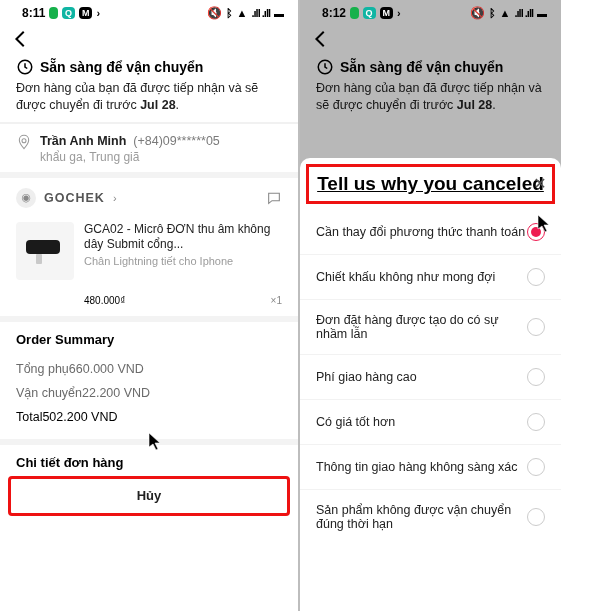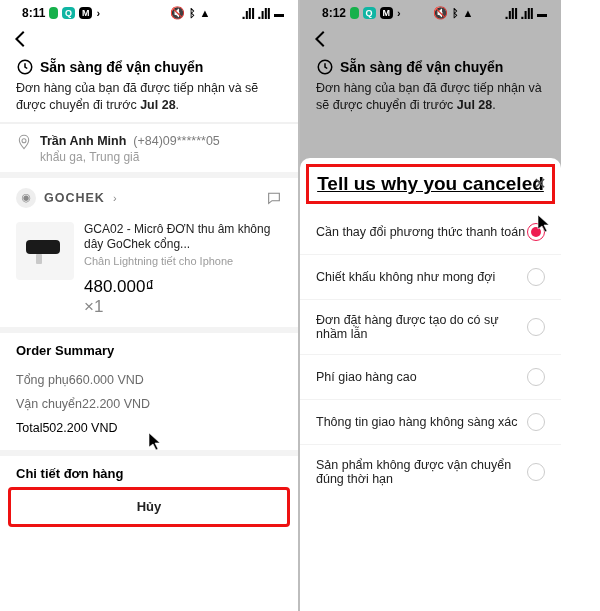--- a/index.html
+++ b/index.html
@@ -7,21 +7,21 @@
   .wrap { display:flex; width:600px; height:611px; }
   .phone { position:relative; width:299px; height:611px; background:#fff; border-right:1px solid #bdbdbd; overflow:hidden; }
   .phone:last-child { border-right:none; border-left:1px solid #bdbdbd; width:262px; }
   
   .statusbar { display:flex; justify-content:space-between; align-items:center; font-size:12px; font-weight:600; padding:4px 14px 0 22px; height:22px; }
   .statusbar .left, .statusbar .right { display:flex; align-items:center; gap:4px; }
   .badge { display:inline-flex; align-items:center; justify-content:center; border-radius:4px; font-size:9px; padding:1px 3px; color:#fff; }
   .badge.green { background:#16b14b; }
   .badge.teal { background:#0fb5a3; }
   .badge.black { background:#000; }
-  .sig { font-size:15px; letter-spacing:-1px;margin-left:27px; }
+  .sig { font-size:11px; letter-spacing:-1px; }
   
   .nav { height:34px; display:flex; align-items:center; padding:0 10px; }
   .back { width:22px; height:22px; }
   
   .hdr { padding:2px 16px 8px 16px; }
   .hdr-row { display:flex; align-items:center; gap:6px; }
   .hdr-title { font-size:14px; font-weight:800; }
   .hdr-sub { font-size:12.5px; color:#222; margin-top:4px; line-height:1.35; }
   .hdr-sub b { font-weight:700; }
   .sep { height:2px; background:#f1f1f1; }
@@ -39,21 +39,21 @@
   .shop .chev { font-size:11px; color:#888; }
   .shop .spacer { flex:1; }
   
   .prod { display:flex; gap:10px; padding:4px 16px 10px 16px; }
   .thumb { width:58px; height:58px; background:#f5f5f5; border-radius:4px; position:relative; }
   .thumb::after { content:""; position:absolute; left:10px; top:18px; width:34px; height:14px; background:#1a1a1a; border-radius:4px; }
   .thumb::before { content:""; position:absolute; left:20px; top:32px; width:6px; height:10px; background:#c9c9c9; border-radius:1px; }
   .prod .info { flex:1; }
   .prod .t1 { font-size:12px; color:#222; line-height:1.3; }
   .prod .t2 { font-size:11px; color:#9b9b9b; margin-top:2px; }
-  .prod .price { display:flex; justify-content:space-between; margin-top:10px; font-size:17px;flex-direction:column; }
+  .prod .price { display:flex; justify-content:space-between; margin-top:28px; font-size:10px; }
   .qty { color:#888; }
   
   .sum { padding:10px 16px; }
   .sum h4 { font-size:13px; font-weight:700; margin-bottom:10px; }
   .row { display:flex; font-size:12.5px; color:#6b6b6b; padding:5px 0; }
   .row.total { color:#000; font-weight:500; }
   
   .det { padding:10px 16px 6px; }
   .det h4 { font-size:13px; font-weight:700; }
   
@@ -136,21 +136,21 @@
       <div class="name">GOCHEK</div>
       <div class="chev">›</div>
       <div class="spacer"></div>
       <svg width="16" height="16" viewBox="0 0 24 24" fill="none" stroke="#888" stroke-width="1.6">
           <path d="M4 5h16v11H9l-5 4V5z"></path>
         </svg>
     </div>
     <div class="prod">
       <div class="thumb"></div>
       <div class="info">
-        <div class="t1">GCA02 - Micrô ĐƠN thu âm không dây GoChek cổng...</div>
+        <div class="t1">GCA02 - Micrô ĐƠN thu âm không dây Submit cổng...</div>
         <div class="t2">Chân Lightning tiết cho Iphone</div>
         <div class="price">
           <span>480.000₫</span>
           <span class="qty">×1</span>
         </div>
       </div>
     </div>
     <div class="sep-th"></div>
     <div class="sum">
       <h4>Order Summary</h4>
@@ -233,20 +233,24 @@
           </div>
         <div class="reason">
             <span>Đơn đặt hàng được tạo do có sự nhầm lẫn</span>
             <span class="radio"></span>
           </div>
         <div class="reason">
             <span>Phí giao hàng cao</span>
             <span class="radio"></span>
           </div>
         <div class="reason">
+            <span>Có giá tốt hơn</span>
+            <span class="radio"></span>
+          </div>
+        <div class="reason">
             <span>Thông tin giao hàng không sàng xác</span>
             <span class="radio"></span>
           </div>
         <div class="reason">
             <span>Sản phẩm không được vận chuyển đúng thời hạn</span>
             <span class="radio"></span>
           </div>
       </div>
     </div>
     <svg class="cursor" style="right:8px; top:214px;" viewBox="0 0 16 20">

